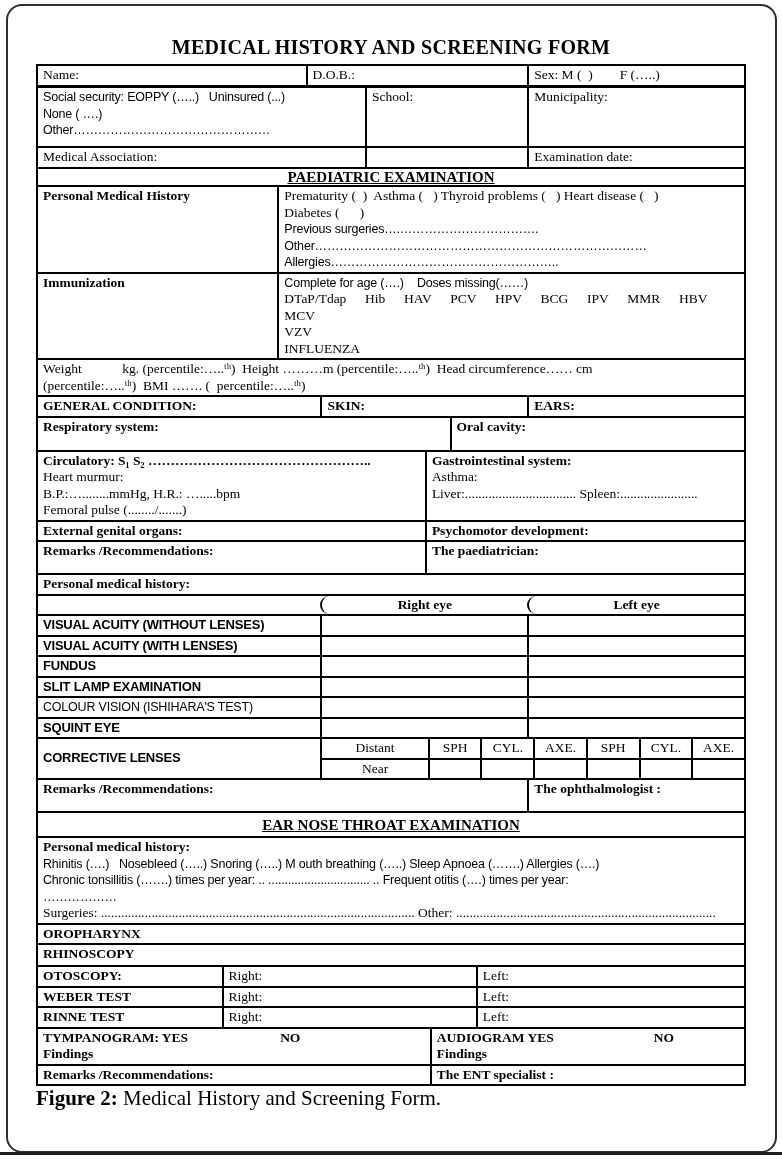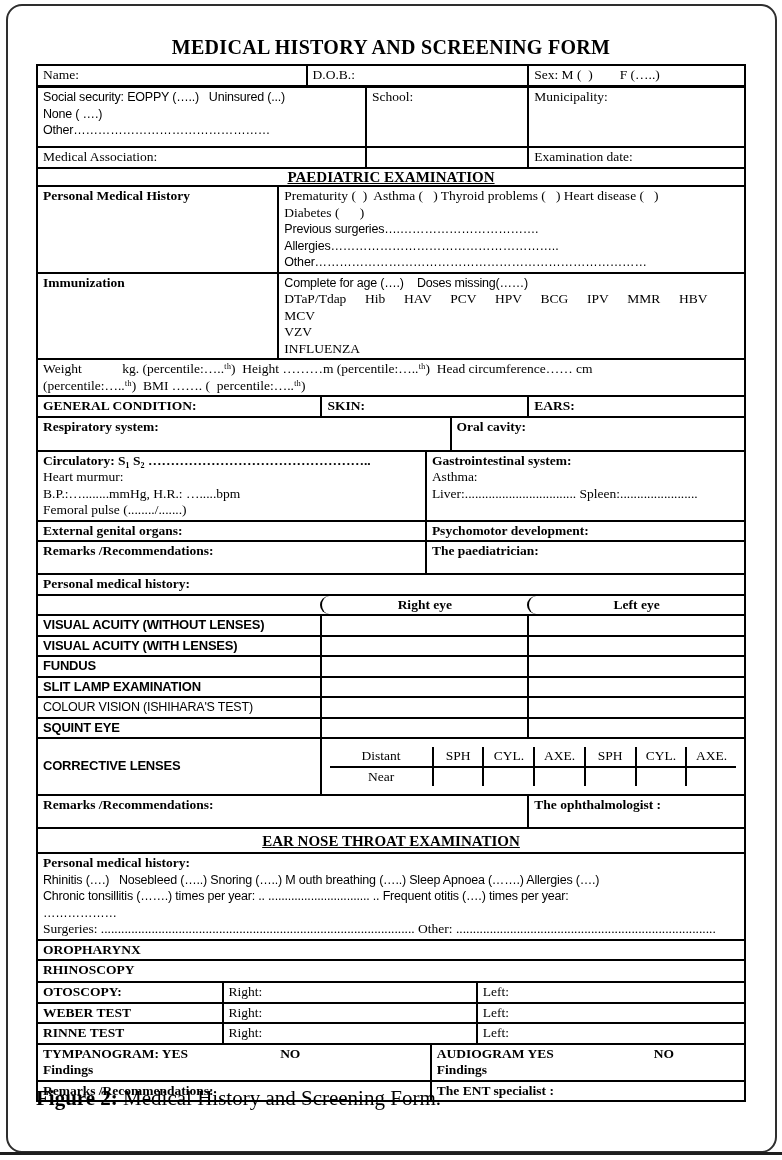--- a/index.html
+++ b/index.html
@@ -33,21 +33,21 @@
   .w693{width:69.3%}
   .w260{width:26%}.w360{width:36%}.w380{width:38%}
   .w555{width:55.5%}.w445{width:44.5%}
   .w600{width:60%}
   
   .h19{min-height:19px}.h63{min-height:61px}.h20{min-height:18px}.h16{min-height:16px}
   .h80{min-height:78px}.h68{min-height:66px}.h38{min-height:36px}.h36{min-height:34px}
   .h62{min-height:60px}.h35{min-height:33px}.h27{min-height:25px}.h18{min-height:16px}
   .h17{min-height:17px}.h82{min-height:80px}.h24{min-height:22px}
   .h37{min-height:35px}.h21{min-height:19px}
-  .lenswrap{padding:8px;}
+  .lenswrap{padding:0;}
   .lensgrid{display:grid;grid-template-columns:25% 12.5% 12.5% 12.5% 12.5% 12.5% 12.5%;}
   .lg{box-sizing:border-box;border-left:2px solid #000;text-align:center;
       font-size:13.5px;line-height:18px;min-height:19px;padding:0 2px;}
   .lg.first{border-left:none;}
   .lg.r2{border-top:2px solid #000;}
   .vcenter{display:flex;align-items:center;}
   .spread{display:flex;}
   .spread .no1{margin-left:92px;}
   .spread .no2{margin-left:100px;}
   .caption{margin:14px 12px 0 36px;font-size:21px;text-align:center;}
@@ -93,22 +93,22 @@
           <span class="sechead" style="padding-top:0;" data-bind="paed.section_title">PAEDIATRIC EXAMINATION</span>
         </div>
       </div>
 
       <div class="row h80">
         <div class="cell w339 b" data-bind="paed.pmh_label">Personal Medical History</div>
         <div class="cell w661">
           <div data-bind="paed.pmh_line1">Prematurity (  )  Asthma (   ) Thyroid problems (   ) Heart disease (   )</div>
           <div data-bind="paed.pmh_line2">Diabetes (      )</div>
           <div class="sans" data-bind="paed.pmh_line3">Previous surgeries….…………………………….</div>
+          <div class="sans" data-bind="paed.pmh_line5">Other………………………………………………………………………</div>
           <div class="sans" data-bind="paed.pmh_line4">Allergies………………………………………………..</div>
-          <div class="sans" data-bind="paed.pmh_line5">Other………………………………………………………………………</div>
         </div>
       </div>
 
       <div class="row h68">
         <div class="cell w339 b" data-bind="paed.imm_label">Immunization</div>
         <div class="cell w661">
           <div class="sans" data-bind="paed.imm_line1">Complete for age (….)    Doses missing(……)</div>
           <div class="wordsp" data-bind="paed.imm_line2">DTaP/Tdap  Hib  HAV  PCV  HPV  BCG  IPV  MMR  HBV  MCV</div>
           <div data-bind="paed.imm_line3">VZV</div>
           <div data-bind="paed.imm_line4">INFLUENZA</div>

